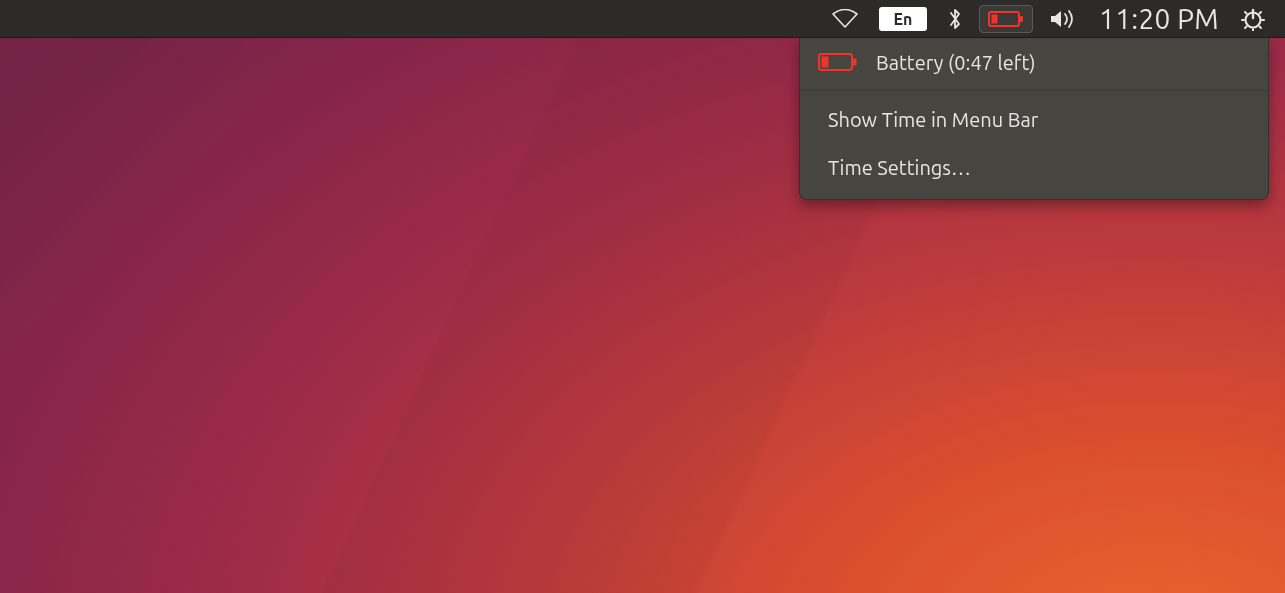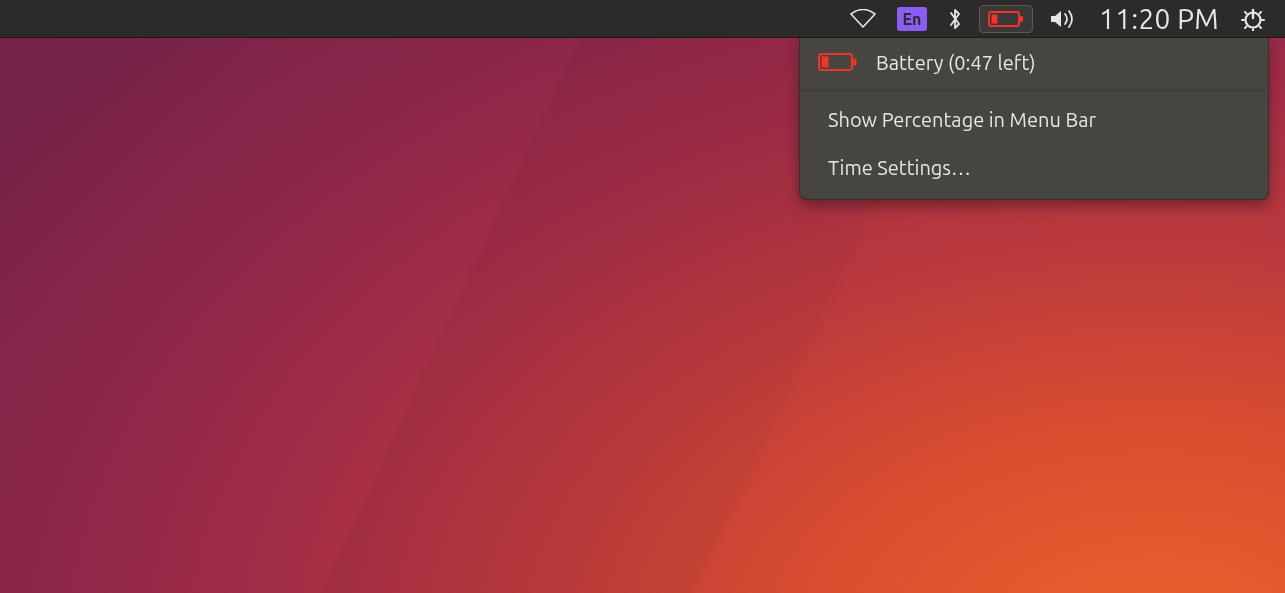--- a/index.html
+++ b/index.html
@@ -53,25 +53,25 @@
     .indicator svg { display: block; }
     .battery-indicator {
       border: 1px solid #5a5956;
       background: #3a3937;
       border-radius: 4px;
       padding: 2px 8px;
       margin: 0 6px;
       height: 28px;
     }
     .lang-badge {
-      background: #8b5cf6;
+      background: #ffffff;
       color: #2c2b29;
       font-weight: 600;
       font-size: 16px;
-      width: 30px;
+      width: 48px;
       height: 24px;
       border-radius: 3px;
       display: flex;
       align-items: center;
       justify-content: center;
     }
     .clock {
       font-size: 28px;
       letter-spacing: 0.3px;
       padding: 0 12px;
@@ -179,18 +179,18 @@
   <div class="dropdown-item dropdown-title">
     <svg class="battery-icon-red" width="40" height="20" viewBox="0 0 40 20">
       <rect x="1" y="2" width="33" height="16" rx="2.5" fill="none" stroke="#f3322a" stroke-width="2"></rect>
       <rect x="35" y="6.5" width="3.5" height="7" rx="1" fill="#f3322a"></rect>
       <rect x="3.5" y="4.5" width="7" height="11" fill="#f3322a"></rect>
     </svg>
     <span>Battery (0:47 left)</span>
   </div>
   <hr class="dropdown-sep">
   <div class="dropdown-item">
-    <span>Show Percentage in Menu Bar</span>
+    <span>Show Time in Menu Bar</span>
   </div>
   <div class="dropdown-item">
     <span>Time Settings…</span>
   </div>
 </div>
 
 </body></html>

